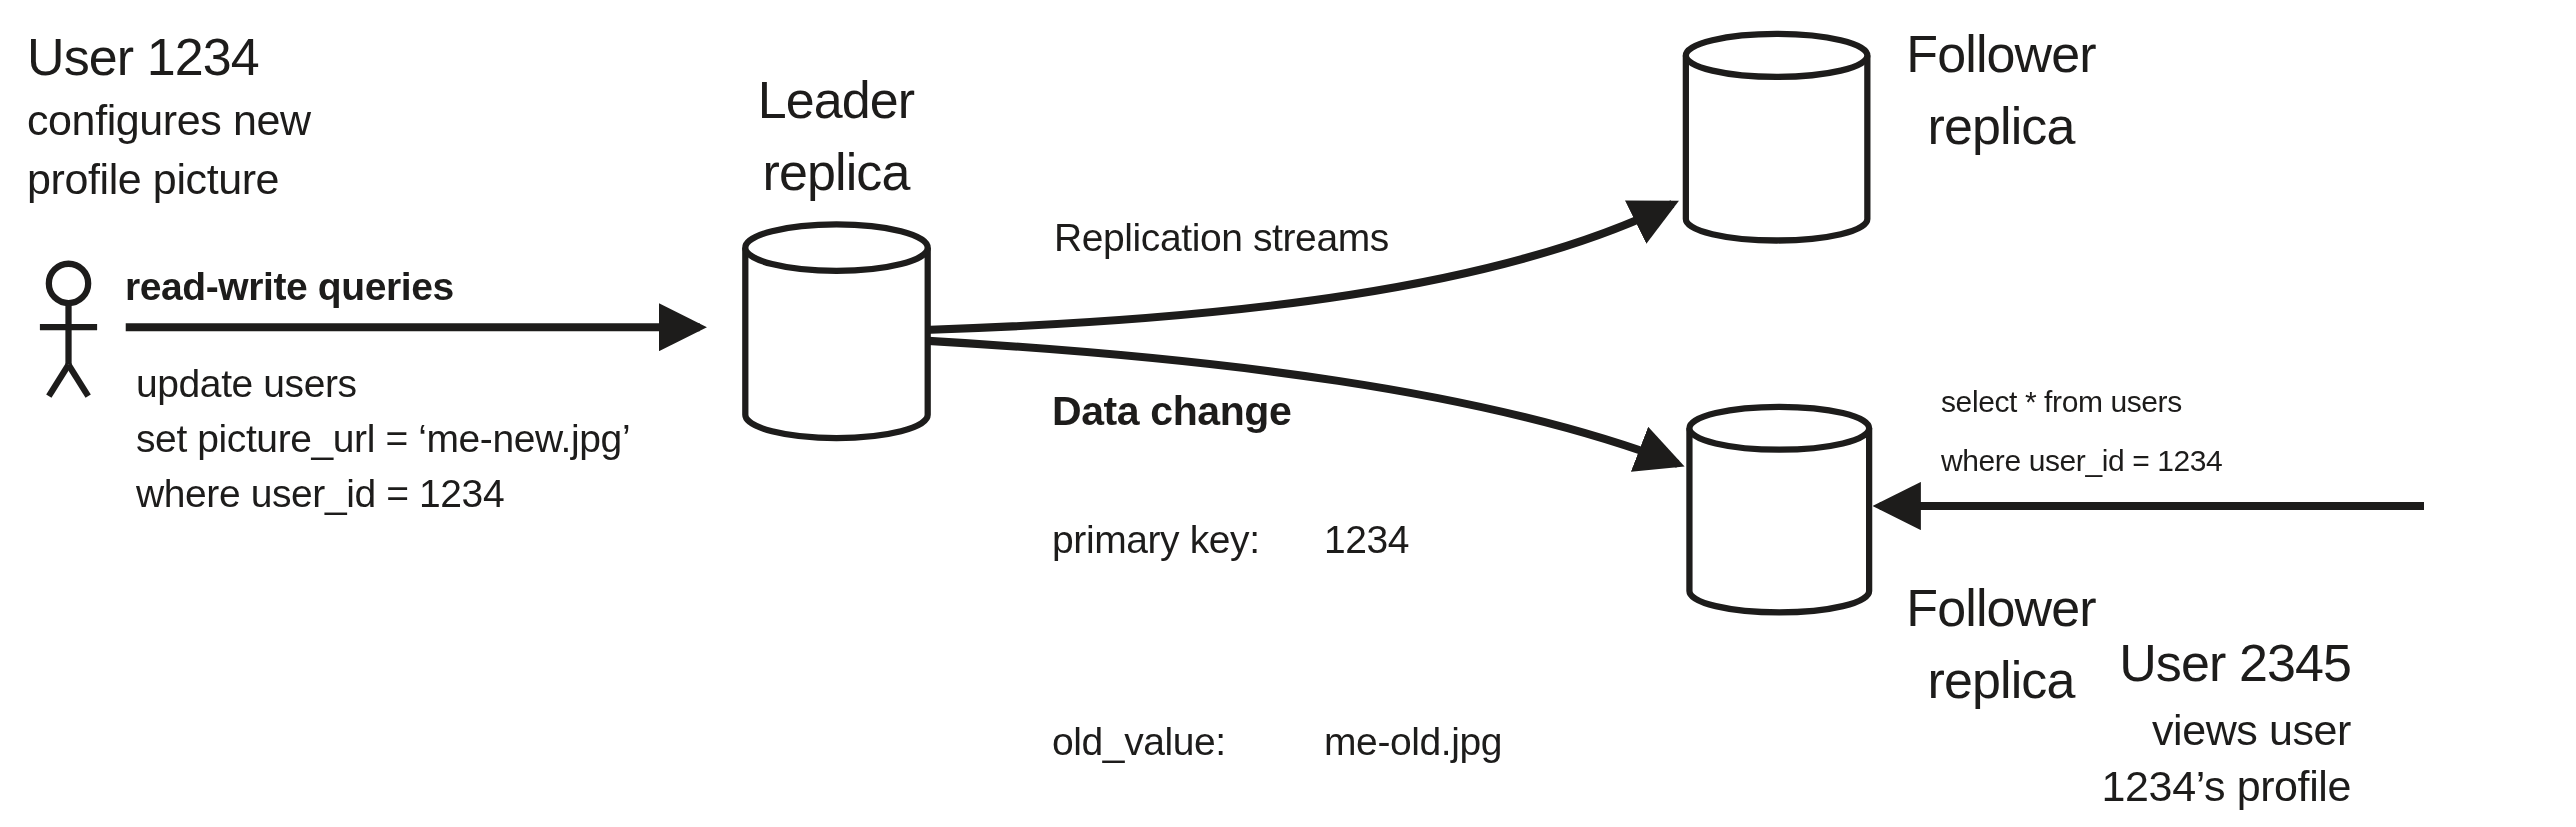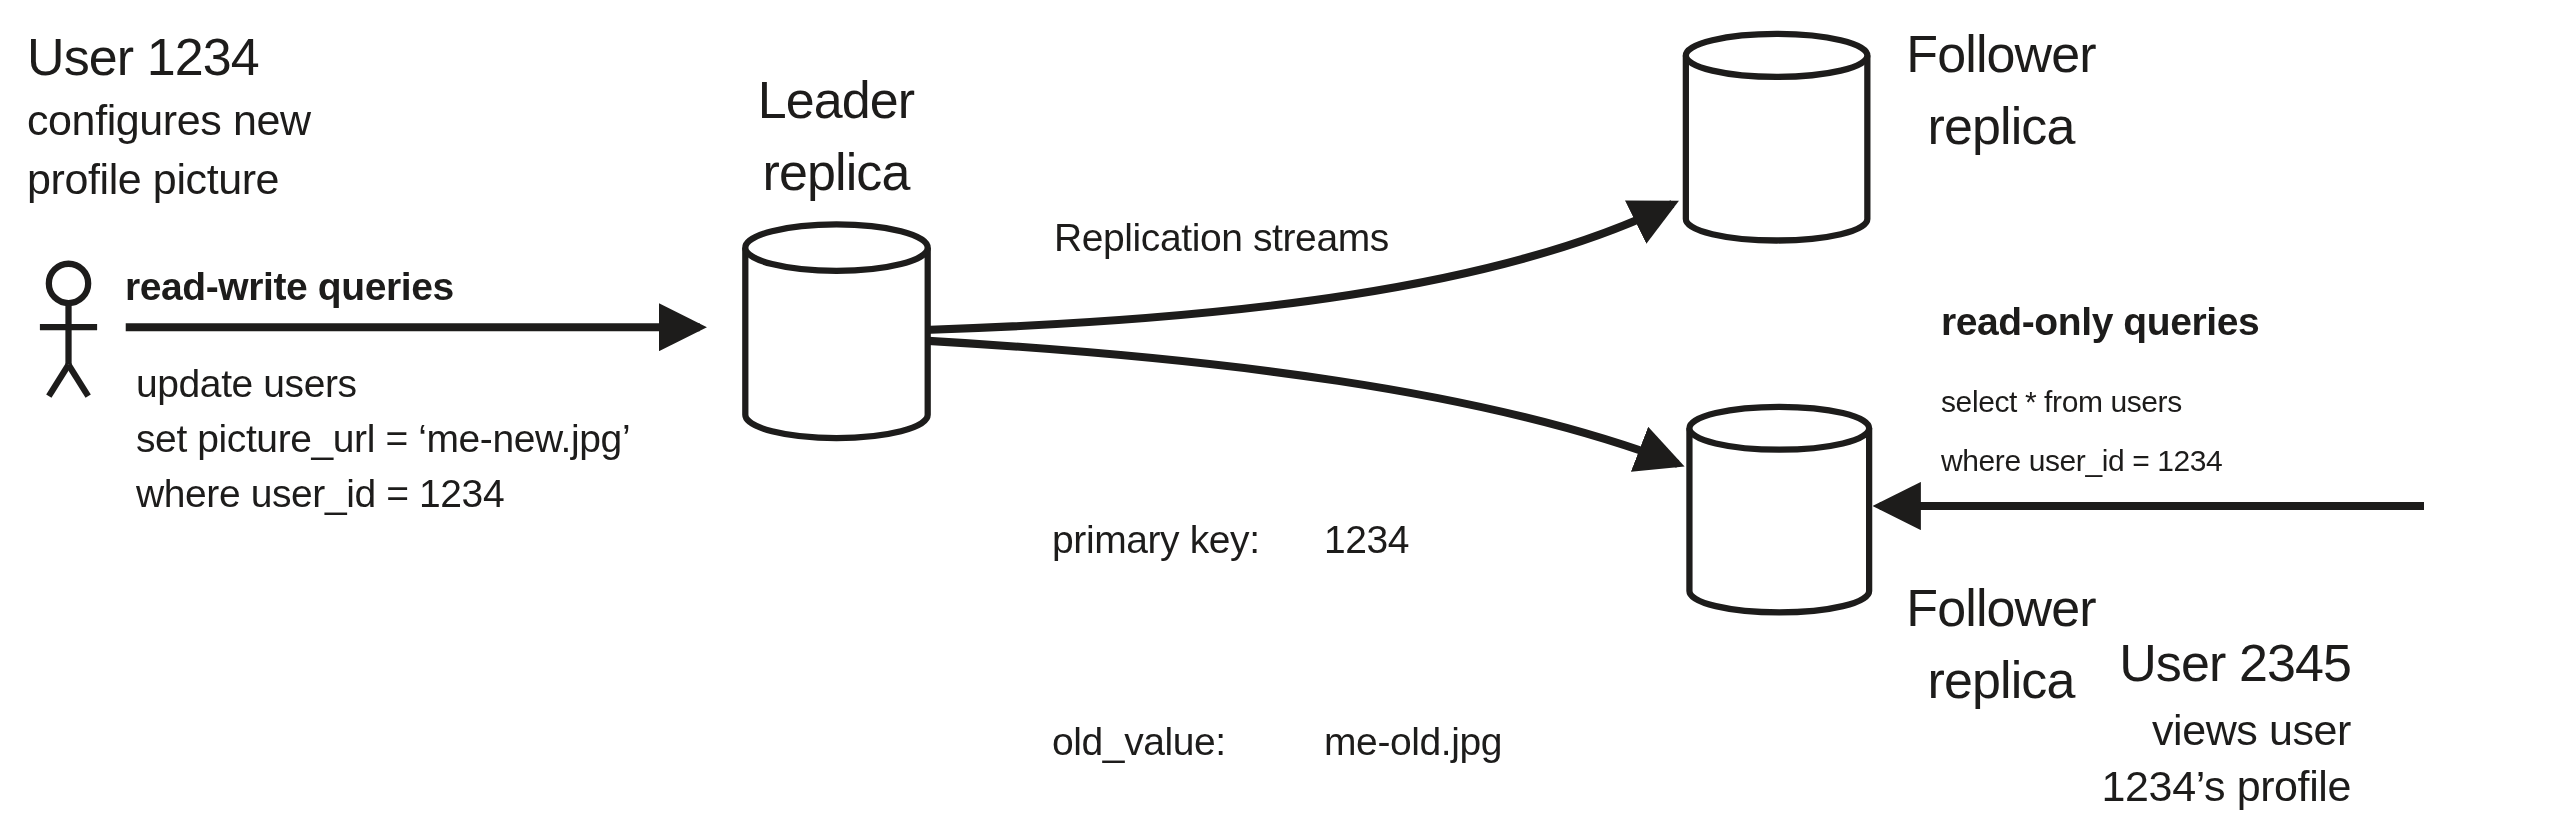--- a/index.html
+++ b/index.html
@@ -105,41 +105,41 @@
   <div class="txt bold rw-label">read-write queries</div>
   <div class="txt body rw-query">update users
 set picture_url = ‘me-new.jpg’
 where user_id = 1234</div>
 
   <div class="txt center leader-label">Leader
 replica</div>
 
   <div class="txt repl-label">Replication streams</div>
 
+  <div class="txt bold dc-title">Data change</div>
   <div class="txt dc-table">
     <div class="dc-row">
       <span class="dc-label">primary key:</span>
       <span class="dc-value">1234</span>
     </div>
     <div class="dc-row">
     </div>
     <div class="dc-row">
       <span class="dc-label">old_value:</span>
       <span class="dc-value">me-old.jpg</span>
     </div>
     
     
   </div>
 
   <div class="txt center follower-top-label">Follower
 replica</div>
   <div class="txt center follower-bottom-label">Follower
 replica</div>
 
-  <div class="txt bold ro-label">read-only queries</div>
   <div class="txt ro-query">select * from users
 where user_id = 1234</div>
   <div class="txt big right user-right-title">User 2345</div>
   <div class="txt right user-right-sub">views user
 1234’s profile</div>
 
 </div>
 
 
 </body></html>

